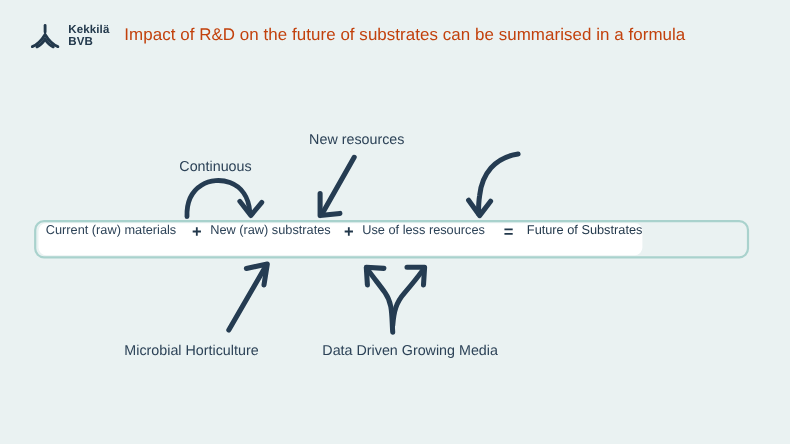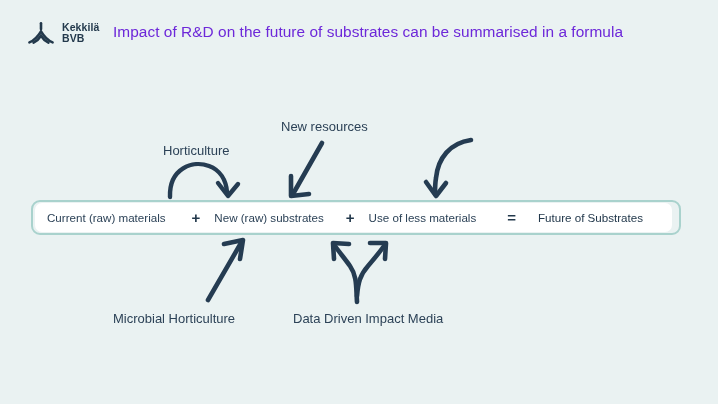--- a/index.html
+++ b/index.html
@@ -17,33 +17,33 @@
   
   .header{position:absolute;left:0;top:0;width:718px;height:66px;}
   .logo{position:absolute;left:26px;top:19px;width:72px;height:28px;display:flex;align-items:center;gap:6px;}
   .logo-mark{width:30px;height:26px;flex:0 0 auto;}
   .logo-type{line-height:1.02;}
   .logo-type .l1,.logo-type .l2{
     font-weight:bold;font-size:10.5px;letter-spacing:.1px;color:#23394c;display:block;
   }
   .title{
     position:absolute;left:113px;top:23px;
-    font-size:15.4px;color:#6d28d9;letter-spacing:.05px;white-space:nowrap;
+    font-size:15.4px;color:#c2410c;letter-spacing:.05px;white-space:nowrap;
   }
 
   
   .formula-outer{
     position:absolute;left:31px;top:200px;width:650px;height:35px;
     border:2.2px solid #a9d2cd;border-radius:9px;background:#a9d2cd00;
     box-sizing:border-box;
   }
   .formula-inner{
-    position:absolute;left:35px;top:203px;width:637px;height:29px;
+    position:absolute;left:35px;top:203px;width:549px;height:29px;
     background:#ffffff;border-radius:7px;box-sizing:border-box;
-    display:flex;align-items:center;
+    display:flex;
   }
   .f-term{font-size:11.6px;color:#2c4257;white-space:nowrap;}
   .f-term.bold{font-weight:normal;color:#22384b;}
   .f-op{font-size:15px;font-weight:bold;color:#22384b;line-height:1;}
   .sp{display:inline-block;}
 
   
   .lbl{position:absolute;font-size:13px;color:#2c4257;white-space:nowrap;}
   .lbl-circularity{left:163px;top:143px;}
   .lbl-newres{left:281px;top:119px;}
@@ -85,31 +85,31 @@
   <div class="formula-inner">
     <span class="sp" style="width:12px"></span>
     <span class="f-term">Current (raw) materials</span>
     <span class="sp" style="width:26px"></span>
     <span class="f-op">+</span>
     <span class="sp" style="width:14px"></span>
     <span class="f-term">New (raw) substrates</span>
     <span class="sp" style="width:22px"></span>
     <span class="f-op">+</span>
     <span class="sp" style="width:14px"></span>
-    <span class="f-term">Use of less materials</span>
+    <span class="f-term">Use of less resources</span>
     <span class="sp" style="width:31px"></span>
     <span class="f-op">=</span>
     <span class="sp" style="width:22px"></span>
     <span class="f-term bold">Future of Substrates</span>
   </div>
 
-  <div class="lbl lbl-circularity">Horticulture</div>
+  <div class="lbl lbl-circularity">Continuous</div>
   <div class="lbl lbl-newres">New resources</div>
   <div class="lbl lbl-microbial">Microbial Horticulture</div>
-  <div class="lbl lbl-data">Data Driven Impact Media</div>
+  <div class="lbl lbl-data">Data Driven Growing Media</div>
 
   <svg class="arrows" viewBox="0 0 718 404" xmlns="http://www.w3.org/2000/svg">
 
     <g>
       <path d="M170 197 C169 168 193 160 209 166 C220 170 226 180 227 192" fill="none" stroke="#253c52" stroke-width="4.4" stroke-linecap="round"></path>
       <path d="M218 183 L228 196 L238 184" fill="none" stroke="#253c52" stroke-width="4.4" stroke-linecap="round" stroke-linejoin="round"></path>
     </g>
 
     <g>
       <path d="M322 143 L293 194" fill="none" stroke="#253c52" stroke-width="4.6" stroke-linecap="round"></path>

